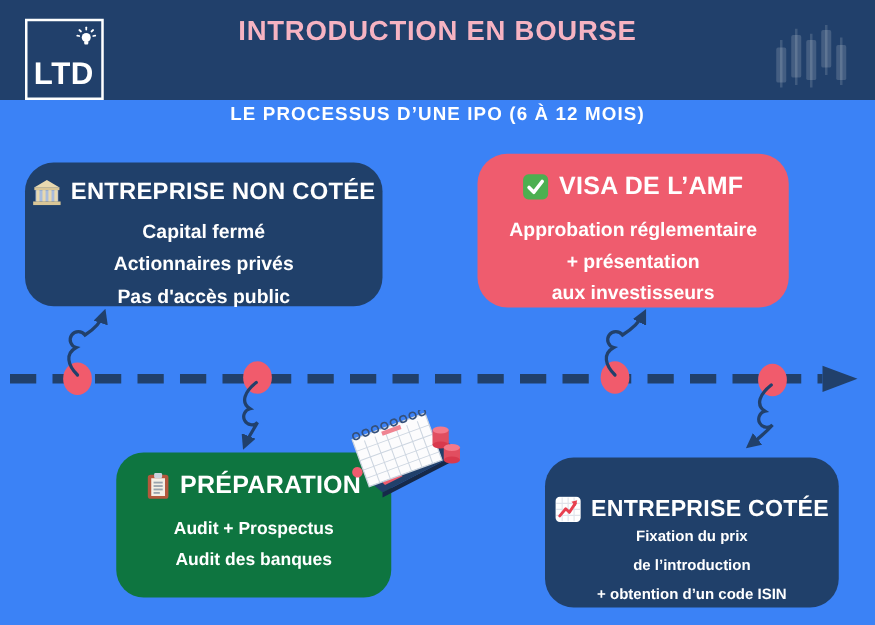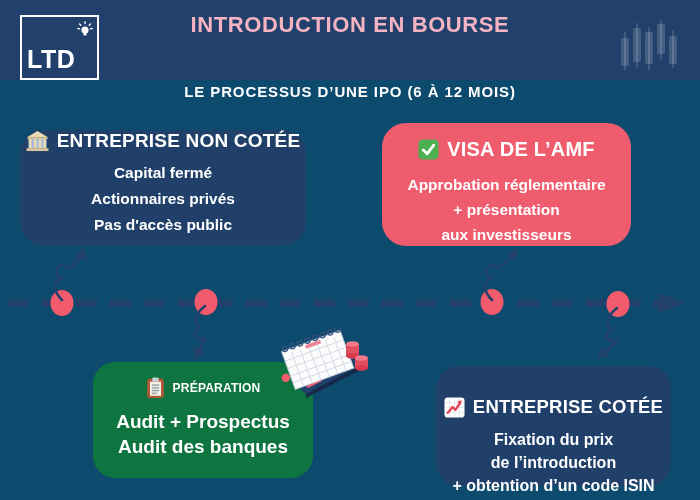--- a/index.html
+++ b/index.html
@@ -1,32 +1,32 @@
 <!DOCTYPE html>
 <html><head>
 <meta charset="utf-8">
 <style>
   html,body{margin:0;padding:0;background:#cfd3de;}
   .stage{
     position:relative;width:700px;height:500px;overflow:hidden;
-    background:#0c4a6e;font-family:"Liberation Sans",sans-serif;
+    background:#3b82f6;font-family:"Liberation Sans",sans-serif;
     -webkit-font-smoothing:antialiased;
   }
   
   .header{position:absolute;left:0;top:0;width:700px;height:80px;background:#21406B;}
   .header-title{
     position:absolute;top:12px;left:0;right:0;text-align:center;
     color:#F6B3C2;font-size:22px;font-weight:800;letter-spacing:0.6px;
   }
   .header-subtitle{
     position:absolute;top:43px;left:0;right:0;text-align:center;
     color:#ffffff;font-size:15px;font-weight:700;letter-spacing:0.9px;margin-top:40px;
   }
   .logo{
-    position:absolute;left:20px;top:15px;width:79px;height:65px;
+    position:absolute;left:20px;top:15px;width:63px;height:65px;
     background:#21406B;border:2.5px solid #ffffff;box-sizing:border-box;
   }
   .logo-text{
     position:absolute;left:5px;bottom:4px;color:#fff;
     font-size:25px;font-weight:700;letter-spacing:0.5px;
   }
   .logo-bulb{position:absolute;right:3px;top:4px;}
   .header-candles{position:absolute;right:18px;top:20px;}
   
   .card{
@@ -35,35 +35,35 @@
   .card-title{
     display:flex;align-items:center;justify-content:center;gap:8px;
     font-weight:800;letter-spacing:0.2px;
   }
   .card-title .ticon{display:flex;align-items:center;}
   .card-lines{font-weight:700;}
   .card-navy{background:#20406A;border-radius:23px;}
   .card-pink{background:#EF5C6E;border-radius:24px;}
   .card-green{background:#0E7540;border-radius:22px;}
 
-  .card1{left:20px;top:130px;width:286px;height:115px;}
+  .card1{left:20px;top:130px;width:286px;height:115px;padding-top:13px;}
   .card1 .card-title{font-size:19px;}
   .card1 .card-lines{font-size:15.5px;line-height:26px;margin-top:8px;}
 
   .card2{left:382px;top:123px;width:249px;height:123px;padding-top:15px;}
   .card2 .card-title{font-size:20px;align-items:center;}
   .card2 .card-lines{font-size:15.5px;line-height:25px;margin-top:11px;text-align:center;}
 
   .card3{left:93px;top:362px;width:220px;height:116px;padding-top:15px;}
-  .card3 .card-title{font-size:12px;}
-  .card3 .card-lines{font-size:19px;line-height:25px;margin-top:10px;}
+  .card3 .card-title{font-size:20px;}
+  .card3 .card-lines{font-size:14px;line-height:25px;margin-top:10px;}
 
   .card4{left:436px;top:366px;width:235px;height:120px;padding-top:30px;}
   .card4 .card-title{font-size:18.5px;}
-  .card4 .card-lines{font-size:16px;line-height:23px;margin-top:10px;}
+  .card4 .card-lines{font-size:12px;line-height:23px;}
 
   
   .overlay{position:absolute;left:0;top:0;pointer-events:none;}
   .illus{position:absolute;left:262px;top:328px;}
 </style>
 </head>
 <body>
 
 <div class="stage">
 

